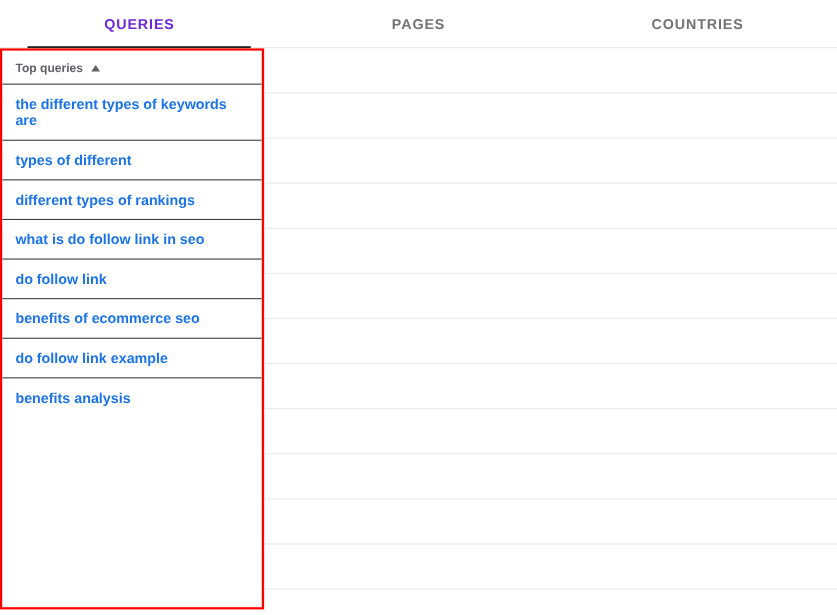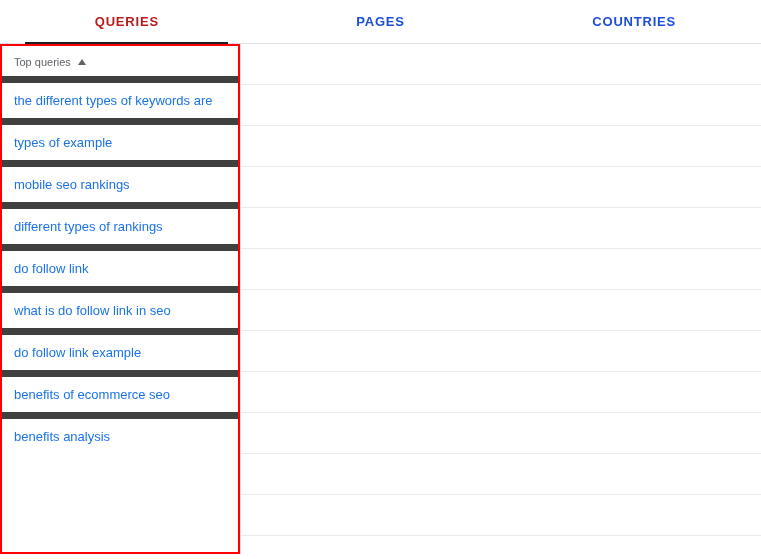--- a/index.html
+++ b/index.html
@@ -21,43 +21,44 @@
       border-bottom: 1px solid #e0e0e0;
       background: #fff;
     }
 
     .tab {
       flex: 1;
       text-align: center;
       padding: 14px 0;
       font-size: 13px;
       font-weight: 600;
-      color: #1d4ed8;
+      color: #737373;
       cursor: pointer;
       letter-spacing: 0.8px;
       position: relative;
     }
 
     .tab.active {
-      color: #b91c1c;
+      color: #6d28d9;
     }
 
     .tab.active::after {
       content: '';
       position: absolute;
       bottom: -1px;
       left: 10%;
       width: 80%;
       height: 2px;
       background: #202124;
     }
 
     .content-area {
       display: flex;
       height: calc(559px - 49px);
+      font-weight: bold;
     }
 
     .queries-panel {
       width: 240px;
       border: 2px solid red;
       border-top: 2px solid red;
       flex-shrink: 0;
       overflow-y: auto;
       background: #fff;
       position: relative;
@@ -79,21 +80,21 @@
       border-left: 4px solid transparent;
       border-right: 4px solid transparent;
       border-bottom: 6px solid #5f6368;
       margin-left: 3px;
     }
 
     .query-item {
       padding: 10px 12px;
       font-size: 13px;
       color: #1a73e8;
-      border-top: 7px solid #404040;
+      border-top: 1px solid #404040;
       cursor: pointer;
     }
 
     .right-panel {
       flex: 1;
       background: #fff;
       border-left: 1px solid #e0e0e0;
     }
 
     .row-lines {
@@ -123,39 +124,36 @@
 <div class="content-area">
   <div class="queries-panel">
     <div class="top-queries-header">
       <span>Top queries</span>
       <span class="arrow-up"></span>
     </div>
     <div class="query-item">
       <span>the different types of keywords are</span>
     </div>
     <div class="query-item">
-      <span>types of example</span>
-    </div>
-    <div class="query-item">
-      <span>mobile seo rankings</span>
+      <span>types of different</span>
     </div>
     <div class="query-item">
       <span>different types of rankings</span>
     </div>
     <div class="query-item">
+      <span>what is do follow link in seo</span>
+    </div>
+    <div class="query-item">
       <span>do follow link</span>
     </div>
     <div class="query-item">
-      <span>what is do follow link in seo</span>
+      <span>benefits of ecommerce seo</span>
     </div>
     <div class="query-item">
       <span>do follow link example</span>
-    </div>
-    <div class="query-item">
-      <span>benefits of ecommerce seo</span>
     </div>
     <div class="query-item">
       <span>benefits analysis</span>
     </div>
   </div>
 
   <div class="right-panel">
     <div class="row-lines">
       <div class="row-line"></div>
       <div class="row-line"></div>

